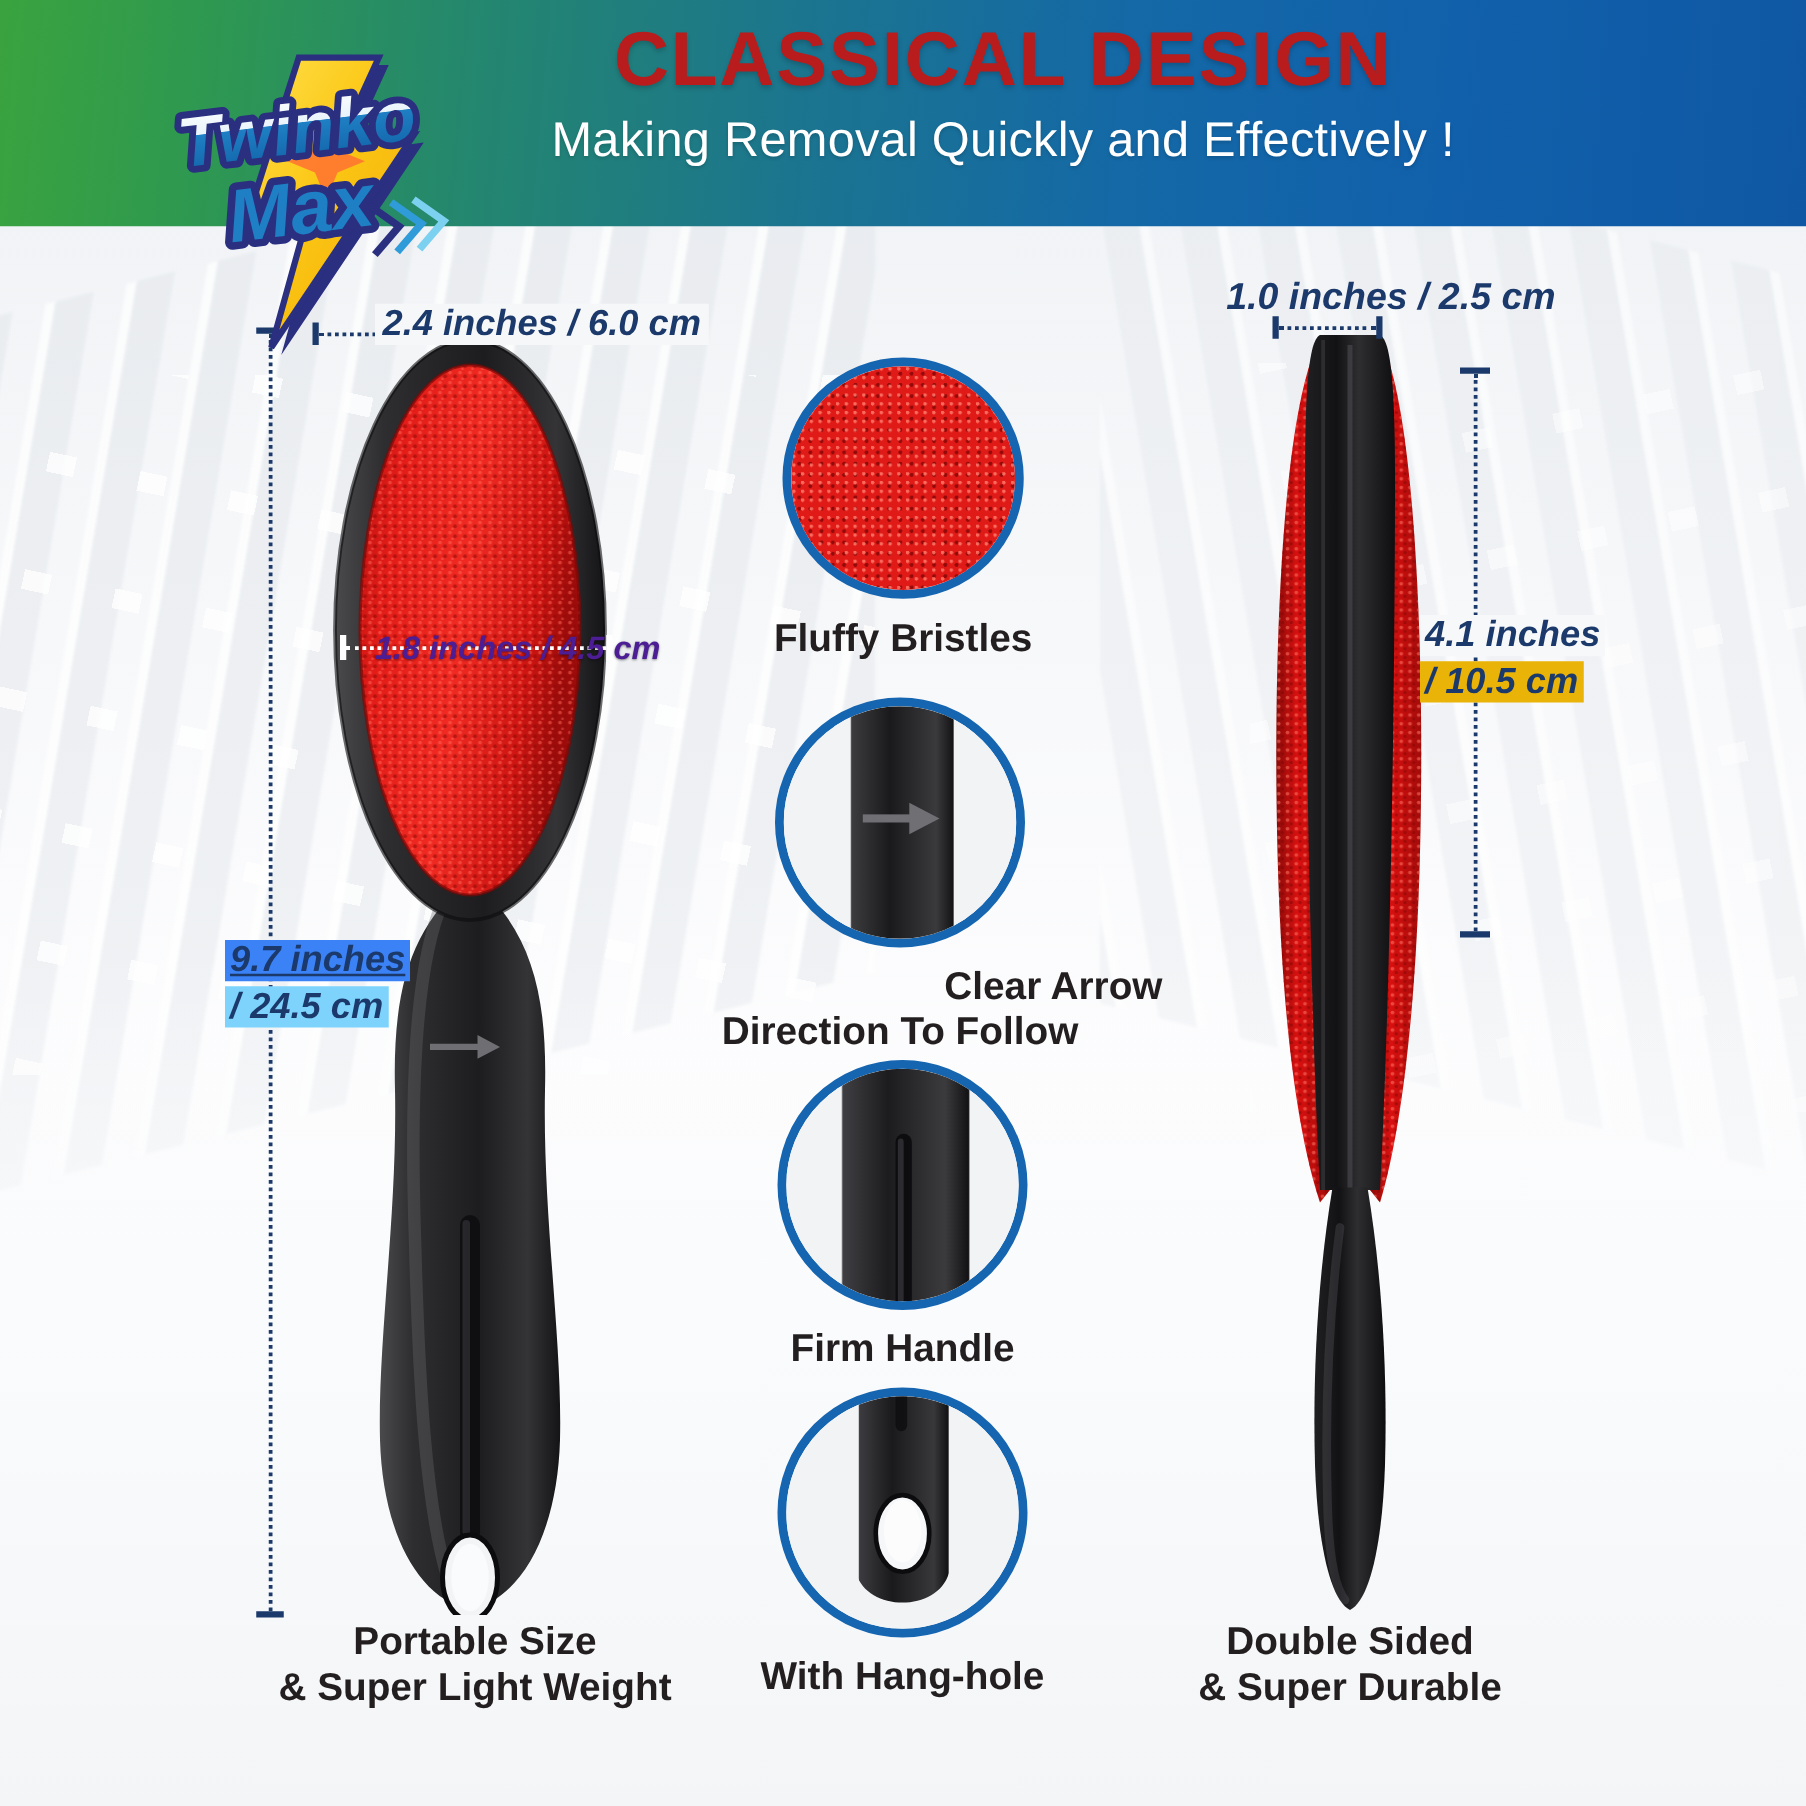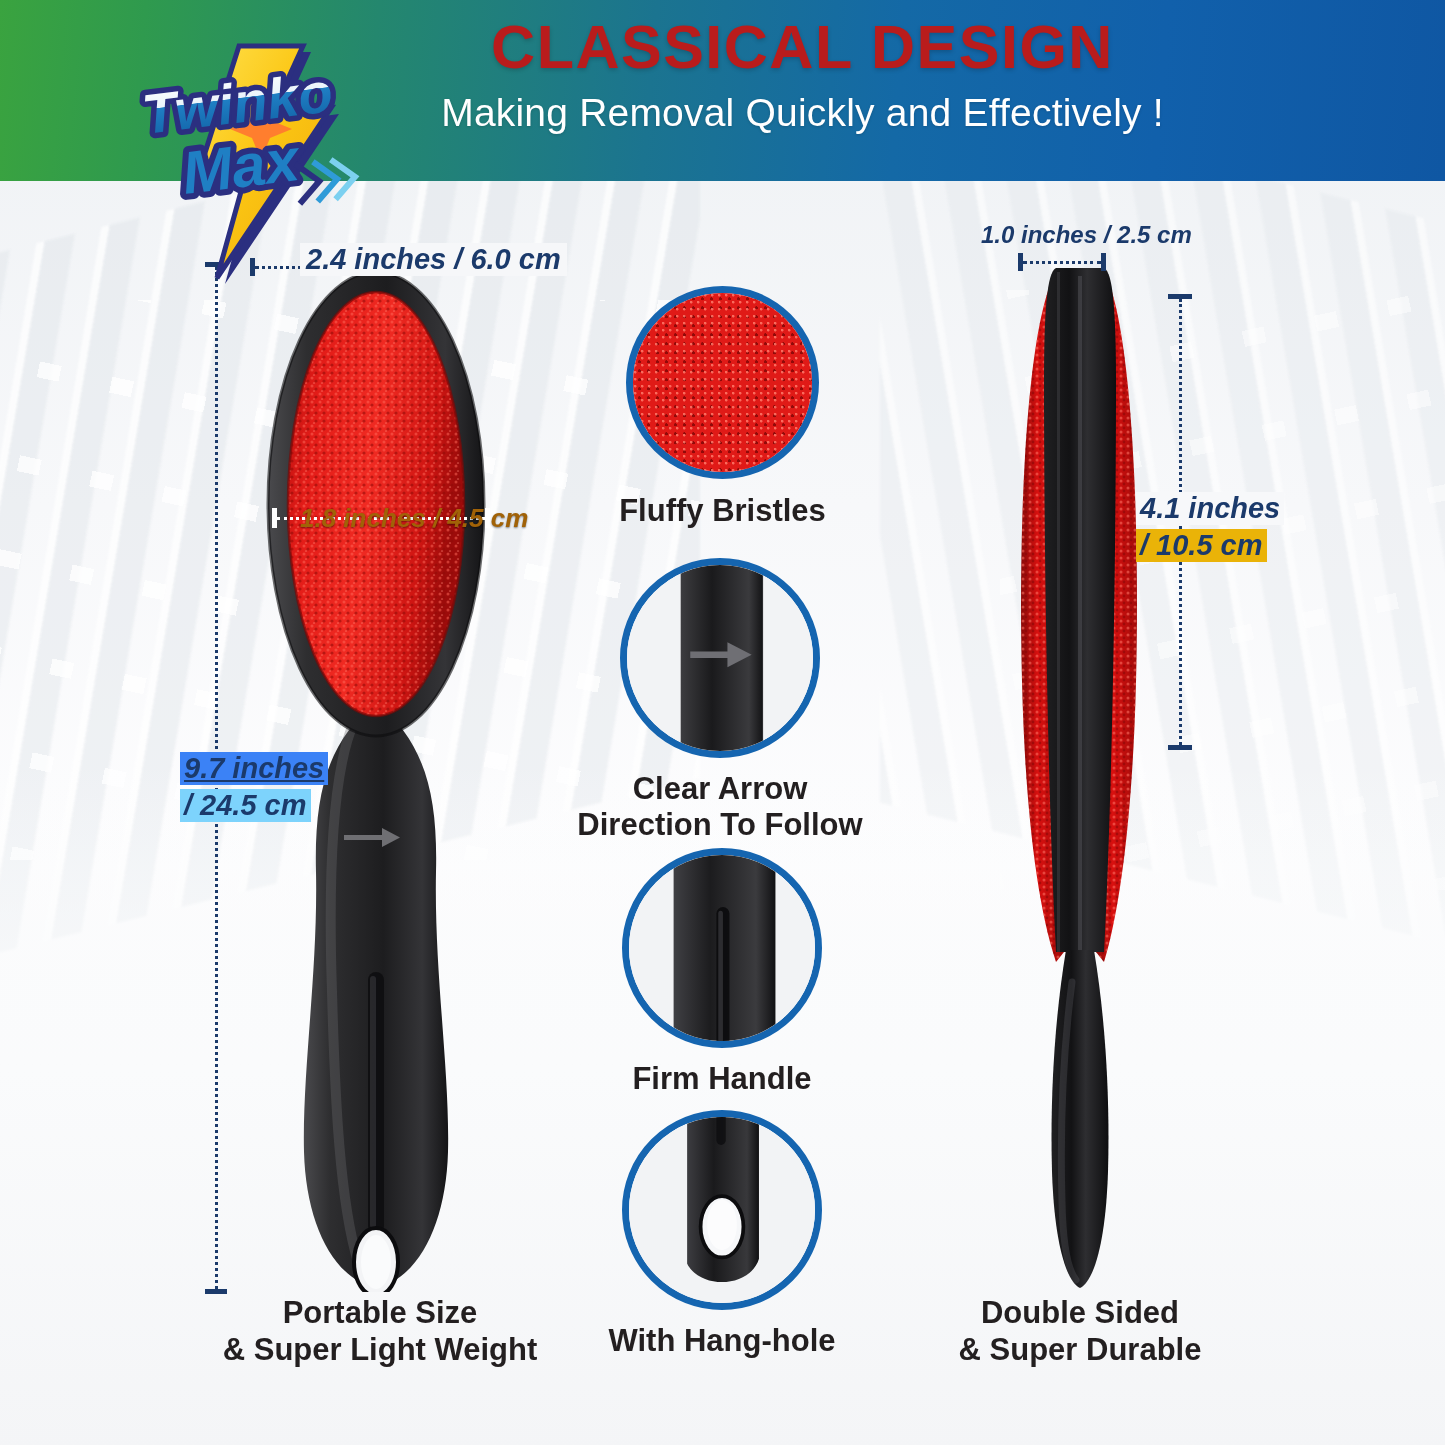--- a/index.html
+++ b/index.html
@@ -141,21 +141,21 @@
   .dim { position: absolute; z-index: 6; }
   .dim-label {
     position: absolute;
     color: #1b3a6b;
     font-style: italic;
     font-weight: 700;
     font-family: "Liberation Sans", sans-serif;
     white-space: nowrap;
     z-index: 7;
   }
-  .dim-label.white { color: #a16207; text-shadow: 0 1px 2px rgba(0,0,0,.45); }
+  .dim-label.white { color: #4c1d95; text-shadow: 0 1px 2px rgba(0,0,0,.45); }
 
   .hline-dotted {
     border-top: 3px dotted #1b3a6b;
     height: 0;
   }
   .vline-dotted {
     border-left: 3px dotted #1b3a6b;
     width: 0;
   }
   .cap-v { position:absolute; width:5px; background:#1b3a6b; }
@@ -387,21 +387,21 @@
     <div class="cap-h" style="left:0; bottom:0; width:22px;"></div>
   </div>
   <div class="dim-label" style="left:180px; top:752px; font-size:29px; background:#3b82f6; padding:0 4px;text-decoration:underline;">9.7 inches</div>
   <div class="dim-label" style="left:180px; top:789px; font-size:29px; background:#7dd3fc; padding:0 4px;">/ 24.5 cm</div>
 
   <div class="dim" style="left:1018px; top:253px; width:88px; height:18px;">
     <div class="cap-v" style="left:0; top:0; height:18px;"></div>
     <div class="hline-dotted" style="position:absolute; left:5px; top:8px; width:78px;"></div>
     <div class="cap-v" style="right:0; top:0; height:18px;"></div>
   </div>
-  <div class="dim-label" style="left:981px; top:221px; font-size:24px;">1.0 inches / 2.5 cm</div>
+  <div class="dim-label" style="left:981px; top:221px; font-size:30px;">1.0 inches / 2.5 cm</div>
 
   <div class="dim" style="left:1168px; top:294px; width:24px; height:456px;">
     <div class="cap-h" style="left:0; top:0; width:24px;"></div>
     <div class="vline-dotted" style="position:absolute; left:11px; top:5px; height:446px;"></div>
     <div class="cap-h" style="left:0; bottom:0; width:24px;"></div>
   </div>
   <div class="dim-label" style="left:1136px; top:492px; font-size:29px; background:#f7f8fa; padding:0 4px;text-align:right;">4.1 inches</div>
   <div class="dim-label" style="left:1136px; top:529px; font-size:29px; background:#eab308; padding:0 4px;">/ 10.5 cm</div>
 
   <div class="callout" style="left:626px; top:286px; width:193px; height:260px;">
@@ -427,21 +427,21 @@
           </linearGradient>
         </defs>
         <rect width="200" height="200" fill="#f2f3f5"></rect>
         <path d="M36 -10 C 54 40, 56 150, 38 215 L 166 215 C 148 150, 150 40, 168 -10 Z" fill="url(#coh)"></path>
         <g>
           <rect x="68" y="93" width="44" height="7" fill="#6f6f74"></rect>
           <path d="M108 83 L134 96.5 L108 110 Z" fill="#6f6f74"></path>
         </g>
       </svg>
     </div>
-    <div class="callout-caption" style="top:213px;">Clear Arrow</div>
+    <div class="callout-caption" style="top:213px;text-align:right;">Clear Arrow</div>
     <div class="callout-caption" style="top:249px;">Direction To Follow</div>
   </div>
 
   <div class="callout" style="left:622px; top:848px; width:200px; height:262px;">
     <div class="callout-circle" style="width:200px; height:200px;">
       <svg viewBox="0 0 200 200" width="186" height="186" style="position:absolute;left:0;top:0;">
         <defs>
           <linearGradient id="coh2" x1="0" y1="0" x2="1" y2="0">
             <stop offset="0%" stop-color="#f2f3f5"></stop>
             <stop offset="12%" stop-color="#f2f3f5"></stop>

